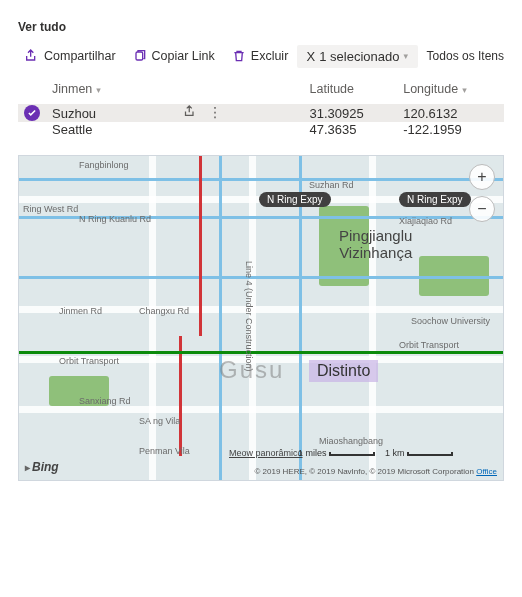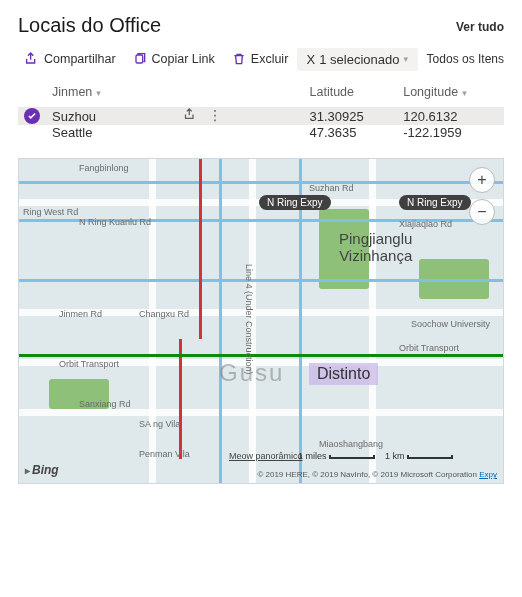--- a/index.html
+++ b/index.html
@@ -62,21 +62,20 @@
 .copyright { position: absolute; right: 6px; bottom: 4px; font-size: 8px; color: #555; }
 .neighborhood { position: absolute; font-size: 15px; text-align: center; color: #444; line-height: 1.1; }
 .pano { position: absolute; font-size: 9px; color: #444; text-decoration: underline; }
 a.terms { color: #0067b8; text-decoration: underline; }
 </style>
 </head>
 <body>
 
 <div class="card">
   <div class="header">
-    <div class="title">Locais do Office</div>
     <div class="see-all">Ver tudo</div>
   </div>
 
   <div class="toolbar">
     <div class="tb-btn">
       <svg viewBox="0 0 24 24" fill="none" stroke="#6b2fb3" stroke-width="2">
           <path d="M4 12v6h12v-6M10 3v10M6 7l4-4 4 4"></path>
         </svg>
       <span>Compartilhar</span>
     </div>
@@ -212,16 +211,16 @@
     <div class="pano" style="left:210px;bottom:22px;">Meow panorâmico</div>
 
     <div class="bing-logo">Bing</div>
 
     <div class="scale">
       <span><span>1 miles</span> <span class="scale-bar"></span></span>
       <span><span>1 km</span> <span class="scale-bar"></span></span>
     </div>
 
     <div class="copyright">
-      <span>© 2019 HERE, © 2019 NavInfo, © 2019 Microsoft Corporation</span> <a class="terms">Expy</a>
+      <span>© 2019 HERE, © 2019 NavInfo, © 2019 Microsoft Corporation</span> <a class="terms">Office</a>
     </div>
   </div>
 </div>
 
 </body></html>

